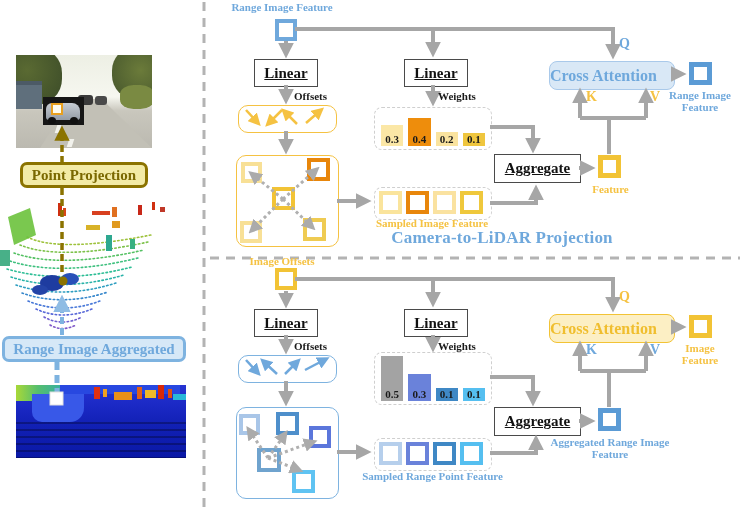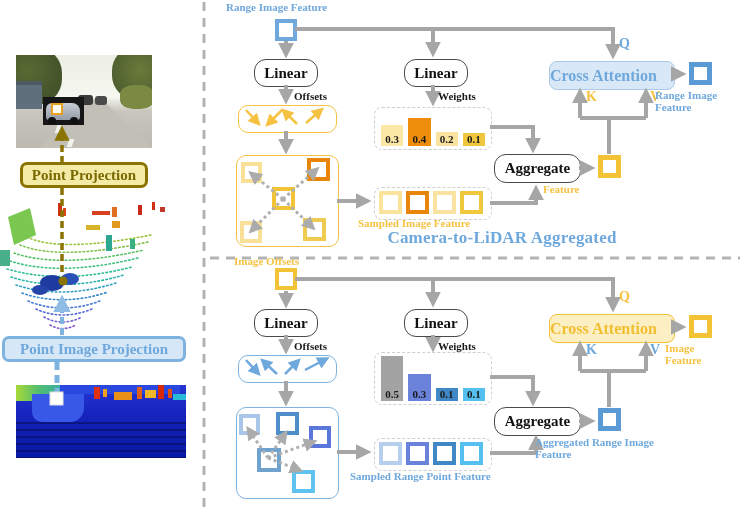--- a/index.html
+++ b/index.html
@@ -1,25 +1,25 @@
 <!DOCTYPE html>
 <html><head>
 <meta charset="utf-8">
 <style>
   html,body{margin:0;padding:0;background:#fff;}
   #canvas{position:relative;width:740px;height:510px;background:#fff;overflow:hidden;
           font-family:"Liberation Serif",serif;}
   
   .abs{position:absolute;}
-  .lbl{position:absolute;font-weight:bold;font-size:11px;line-height:12px;text-align:left;z-index:7;}
+  .lbl{position:absolute;font-weight:bold;font-size:11px;line-height:12px;text-align:center;z-index:7;}
   .blue{color:#6FA8DC;} .gold{color:#F5C242;} .black{color:#1a1a1a;}
   .title{position:absolute;font-weight:bold;font-size:17px;letter-spacing:.2px;z-index:7;text-align:center;}
-  .node{position:absolute;background:#fff;border:1.7px solid #4a4a4a;border-radius:12px;
+  .node{position:absolute;background:#fff;border:1.7px solid #4a4a4a;border-radius:0;
         display:flex;align-items:center;justify-content:center;
-        font-weight:bold;font-size:15px;color:#111;z-index:4;}
+        font-weight:bold;font-size:15px;color:#111;z-index:4;text-decoration:underline;}
   .ca{position:absolute;border-radius:8px;display:flex;align-items:center;justify-content:flex-start;
       font-weight:bold;font-size:16px;z-index:4;}
   .ca.top{background:#D9E8F6;border:1.6px solid #A9C9EA;color:#6FA8DC;}
   .ca.bot{background:#FCEFC4;border:1.6px solid #F2C335;color:#F0BE2E;}
   .dashedbox{position:absolute;background:#fff;border:1.6px dashed #CFCFCF;border-radius:8px;z-index:3;}
   .samplingbox{position:absolute;background:transparent;border-radius:10px;z-index:3;}
   .samplingbox.yb{border:1.7px solid #F5C242;}
   .samplingbox.bb{border:1.7px solid #7EB3E0;}
   .sq{position:absolute;box-sizing:border-box;background:#fff;z-index:5;}
   .qkv{position:absolute;font-weight:bold;font-size:14px;z-index:7;}
@@ -54,21 +54,21 @@
       <div class="abs" style="left:5px;top:20px;width:8px;height:7px;background:#101010;border-radius:50%;"></div>
       <div class="abs" style="left:27px;top:20px;width:8px;height:7px;background:#101010;border-radius:50%;"></div>
     </div>
   </div>
 
   <div class="projbox olive" style="left:20px;top:162px;width:122px;height:20px;">
     <span>Point Projection</span>
   </div>
 
   <div class="projbox lblue" style="left:2px;top:336px;width:178px;height:20px;">
-    <span>Point Image Projection</span>
+    <span>Range Image Aggregated</span>
   </div>
 
   <div class="img" style="left:16px;top:385px;width:170px;height:73px;background:linear-gradient(180deg,#2634D2 0%,#1A28C4 30%,#1120B4 55%,#0A18A6 100%);">
     <div class="abs" style="left:0;top:0;width:44px;height:16px;background:linear-gradient(90deg,#A8D838,#55BE6E,#38AFA0);"></div>
     <div class="abs" style="left:44px;top:0;width:120px;height:9px;background:#2848E0;"></div>
     <div class="abs" style="left:78px;top:2px;width:6px;height:12px;background:#E03010;"></div>
     <div class="abs" style="left:87px;top:4px;width:4px;height:8px;background:#F0A020;"></div>
     <div class="abs" style="left:98px;top:7px;width:18px;height:8px;background:#E89018;"></div>
     <div class="abs" style="left:121px;top:2px;width:5px;height:12px;background:#E06018;"></div>
     <div class="abs" style="left:129px;top:5px;width:11px;height:8px;background:#F0B828;"></div>
@@ -269,21 +269,21 @@
   <div class="qkv blue" style="left:619px;top:36px;">Q</div>
   <div class="qkv gold" style="left:586px;top:89px;">K</div>
   <div class="qkv gold" style="left:650px;top:89px;">V</div>
 
   <div class="sq" style="left:689px;top:62px;width:23px;height:23px;border:5px solid #5B9BD5;"></div>
   <div class="lbl blue" style="left:655px;top:89px;width:90px;">
     <div>Range Image</div>
     <div>Feature</div>
   </div>
 
-  <div class="title blue" style="left:372px;top:228px;width:260px;">Camera-to-LiDAR Aggregated</div>
+  <div class="title blue" style="left:372px;top:228px;width:260px;">Camera-to-LiDAR Projection</div>
 
   <div class="lbl gold" style="left:234px;top:255px;width:96px;">Image Offsets</div>
   <div class="sq" style="left:275px;top:268px;width:22px;height:22px;border:4px solid #F2C335;"></div>
 
   <div class="node" style="left:254px;top:309px;width:62px;height:26px;">
       <span>Linear</span>
     </div>
   <div class="node" style="left:404px;top:309px;width:62px;height:26px;">
       <span>Linear</span>
     </div>

